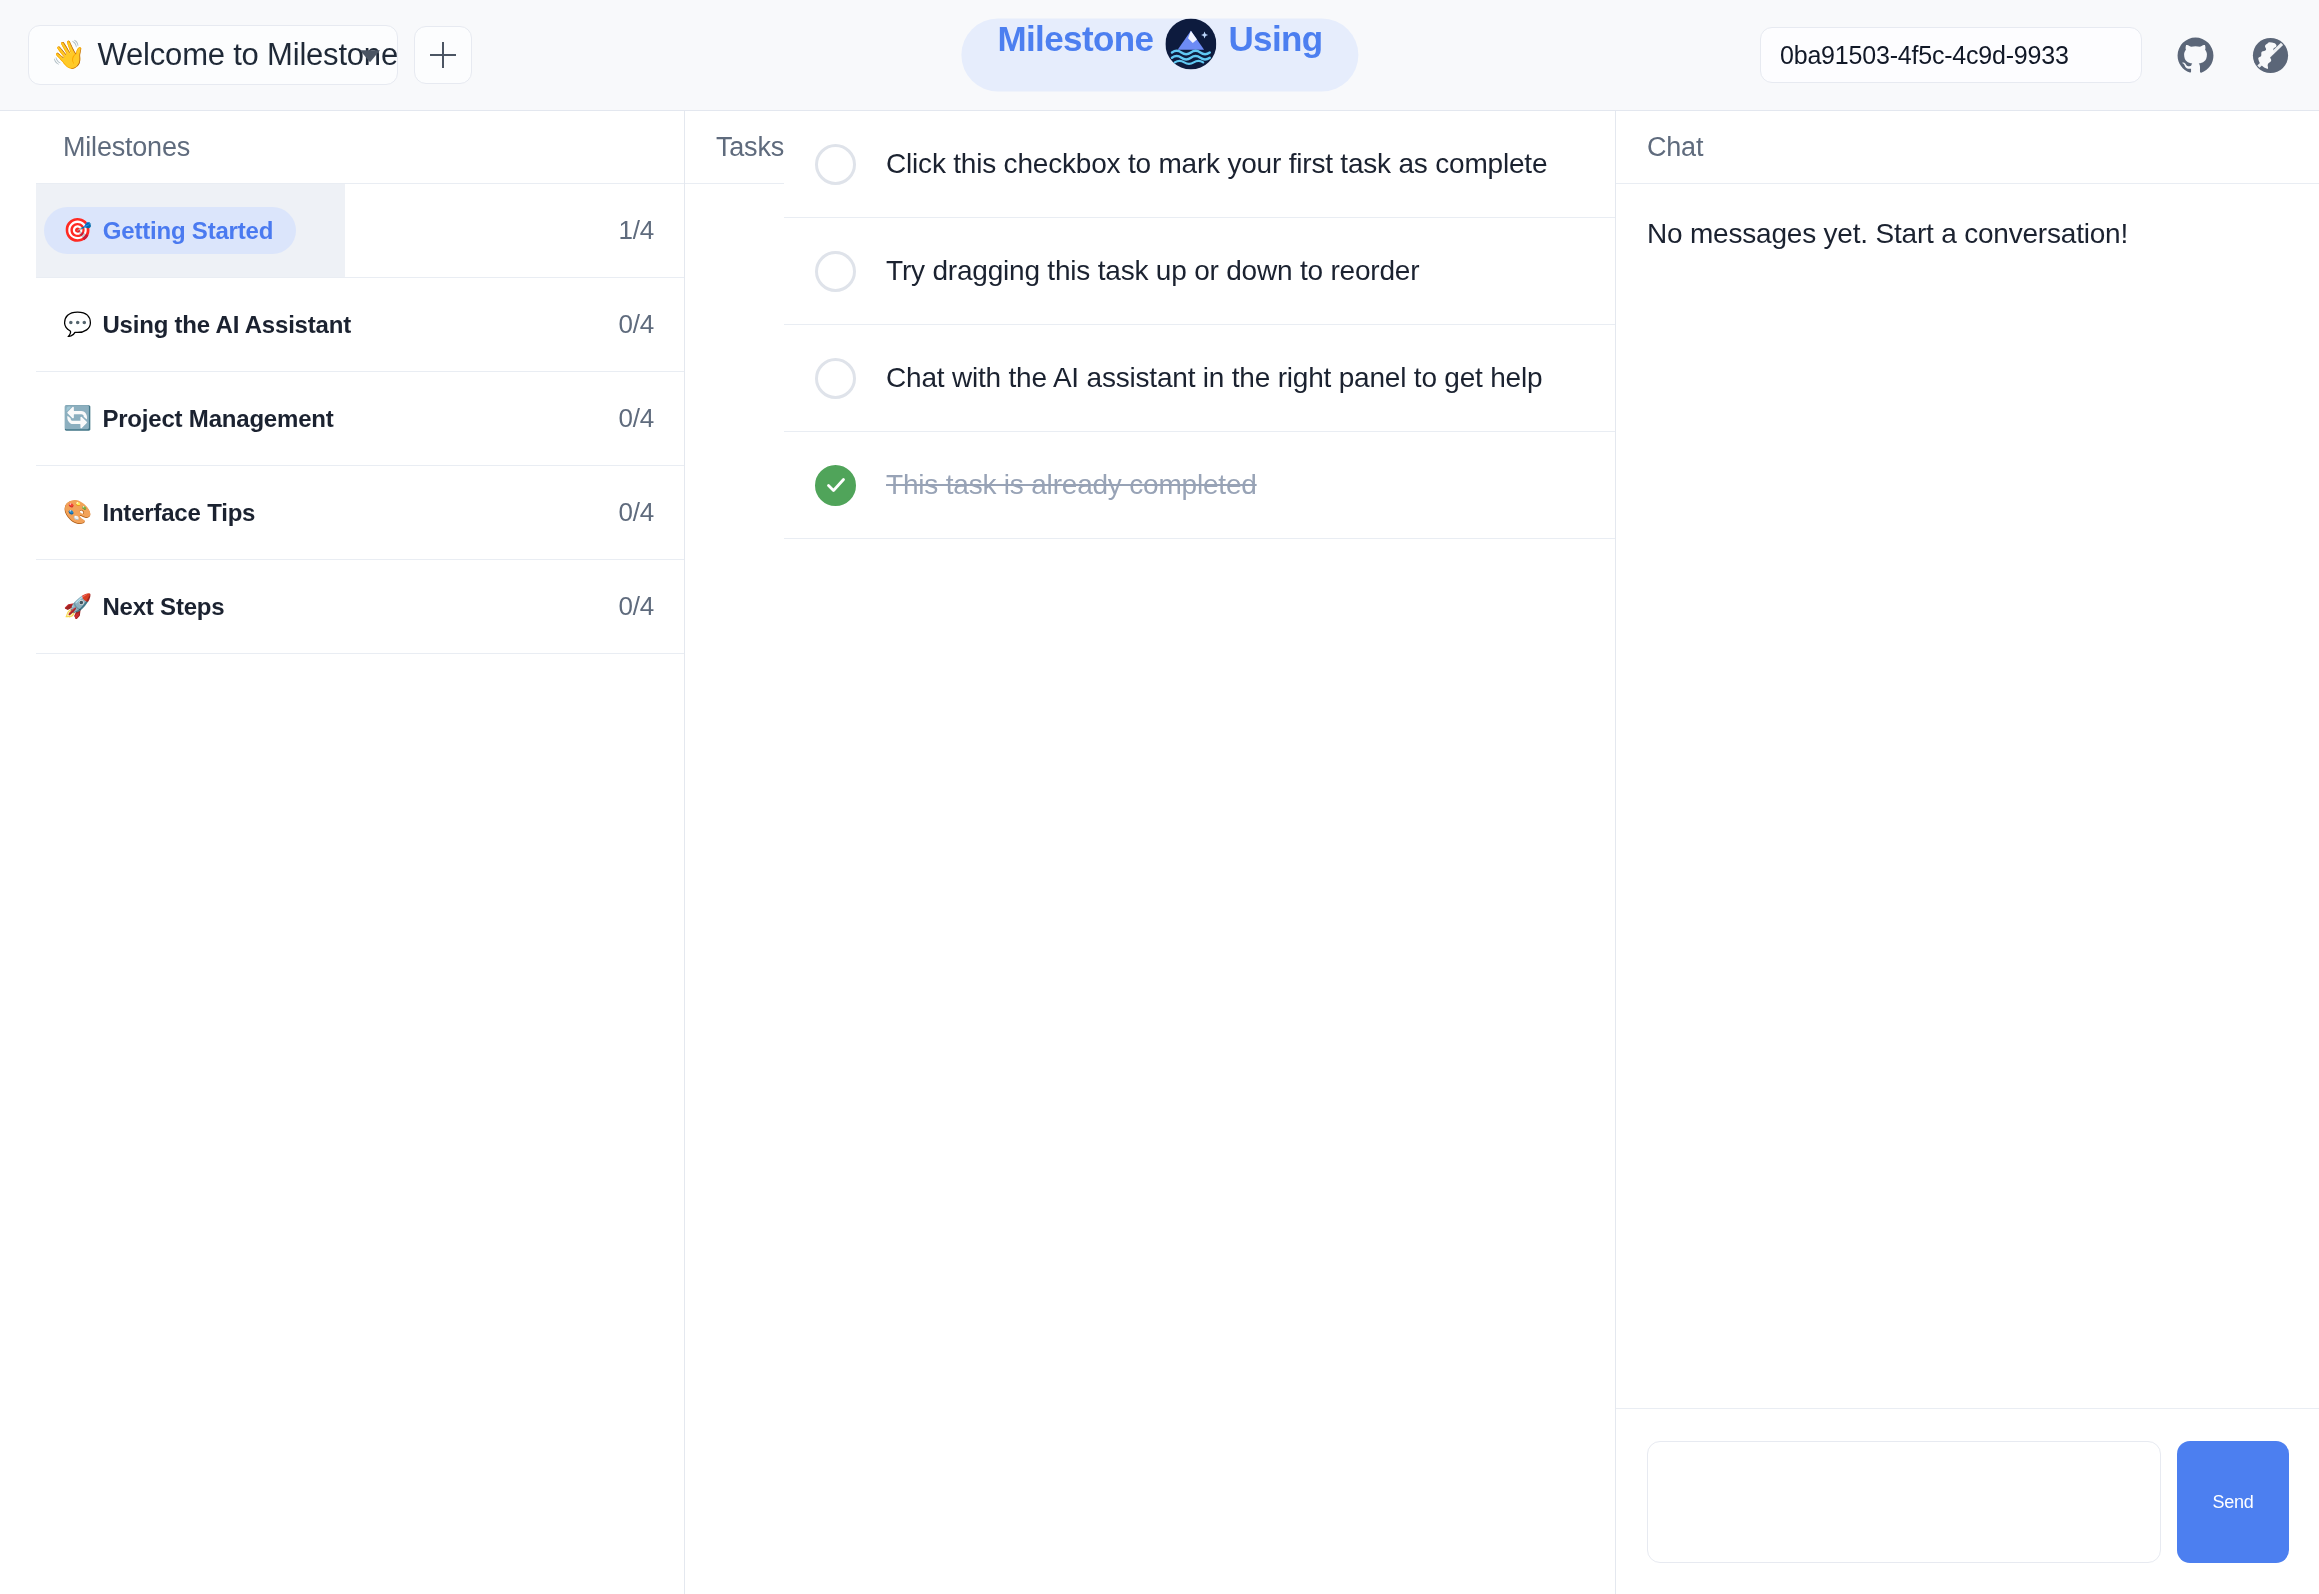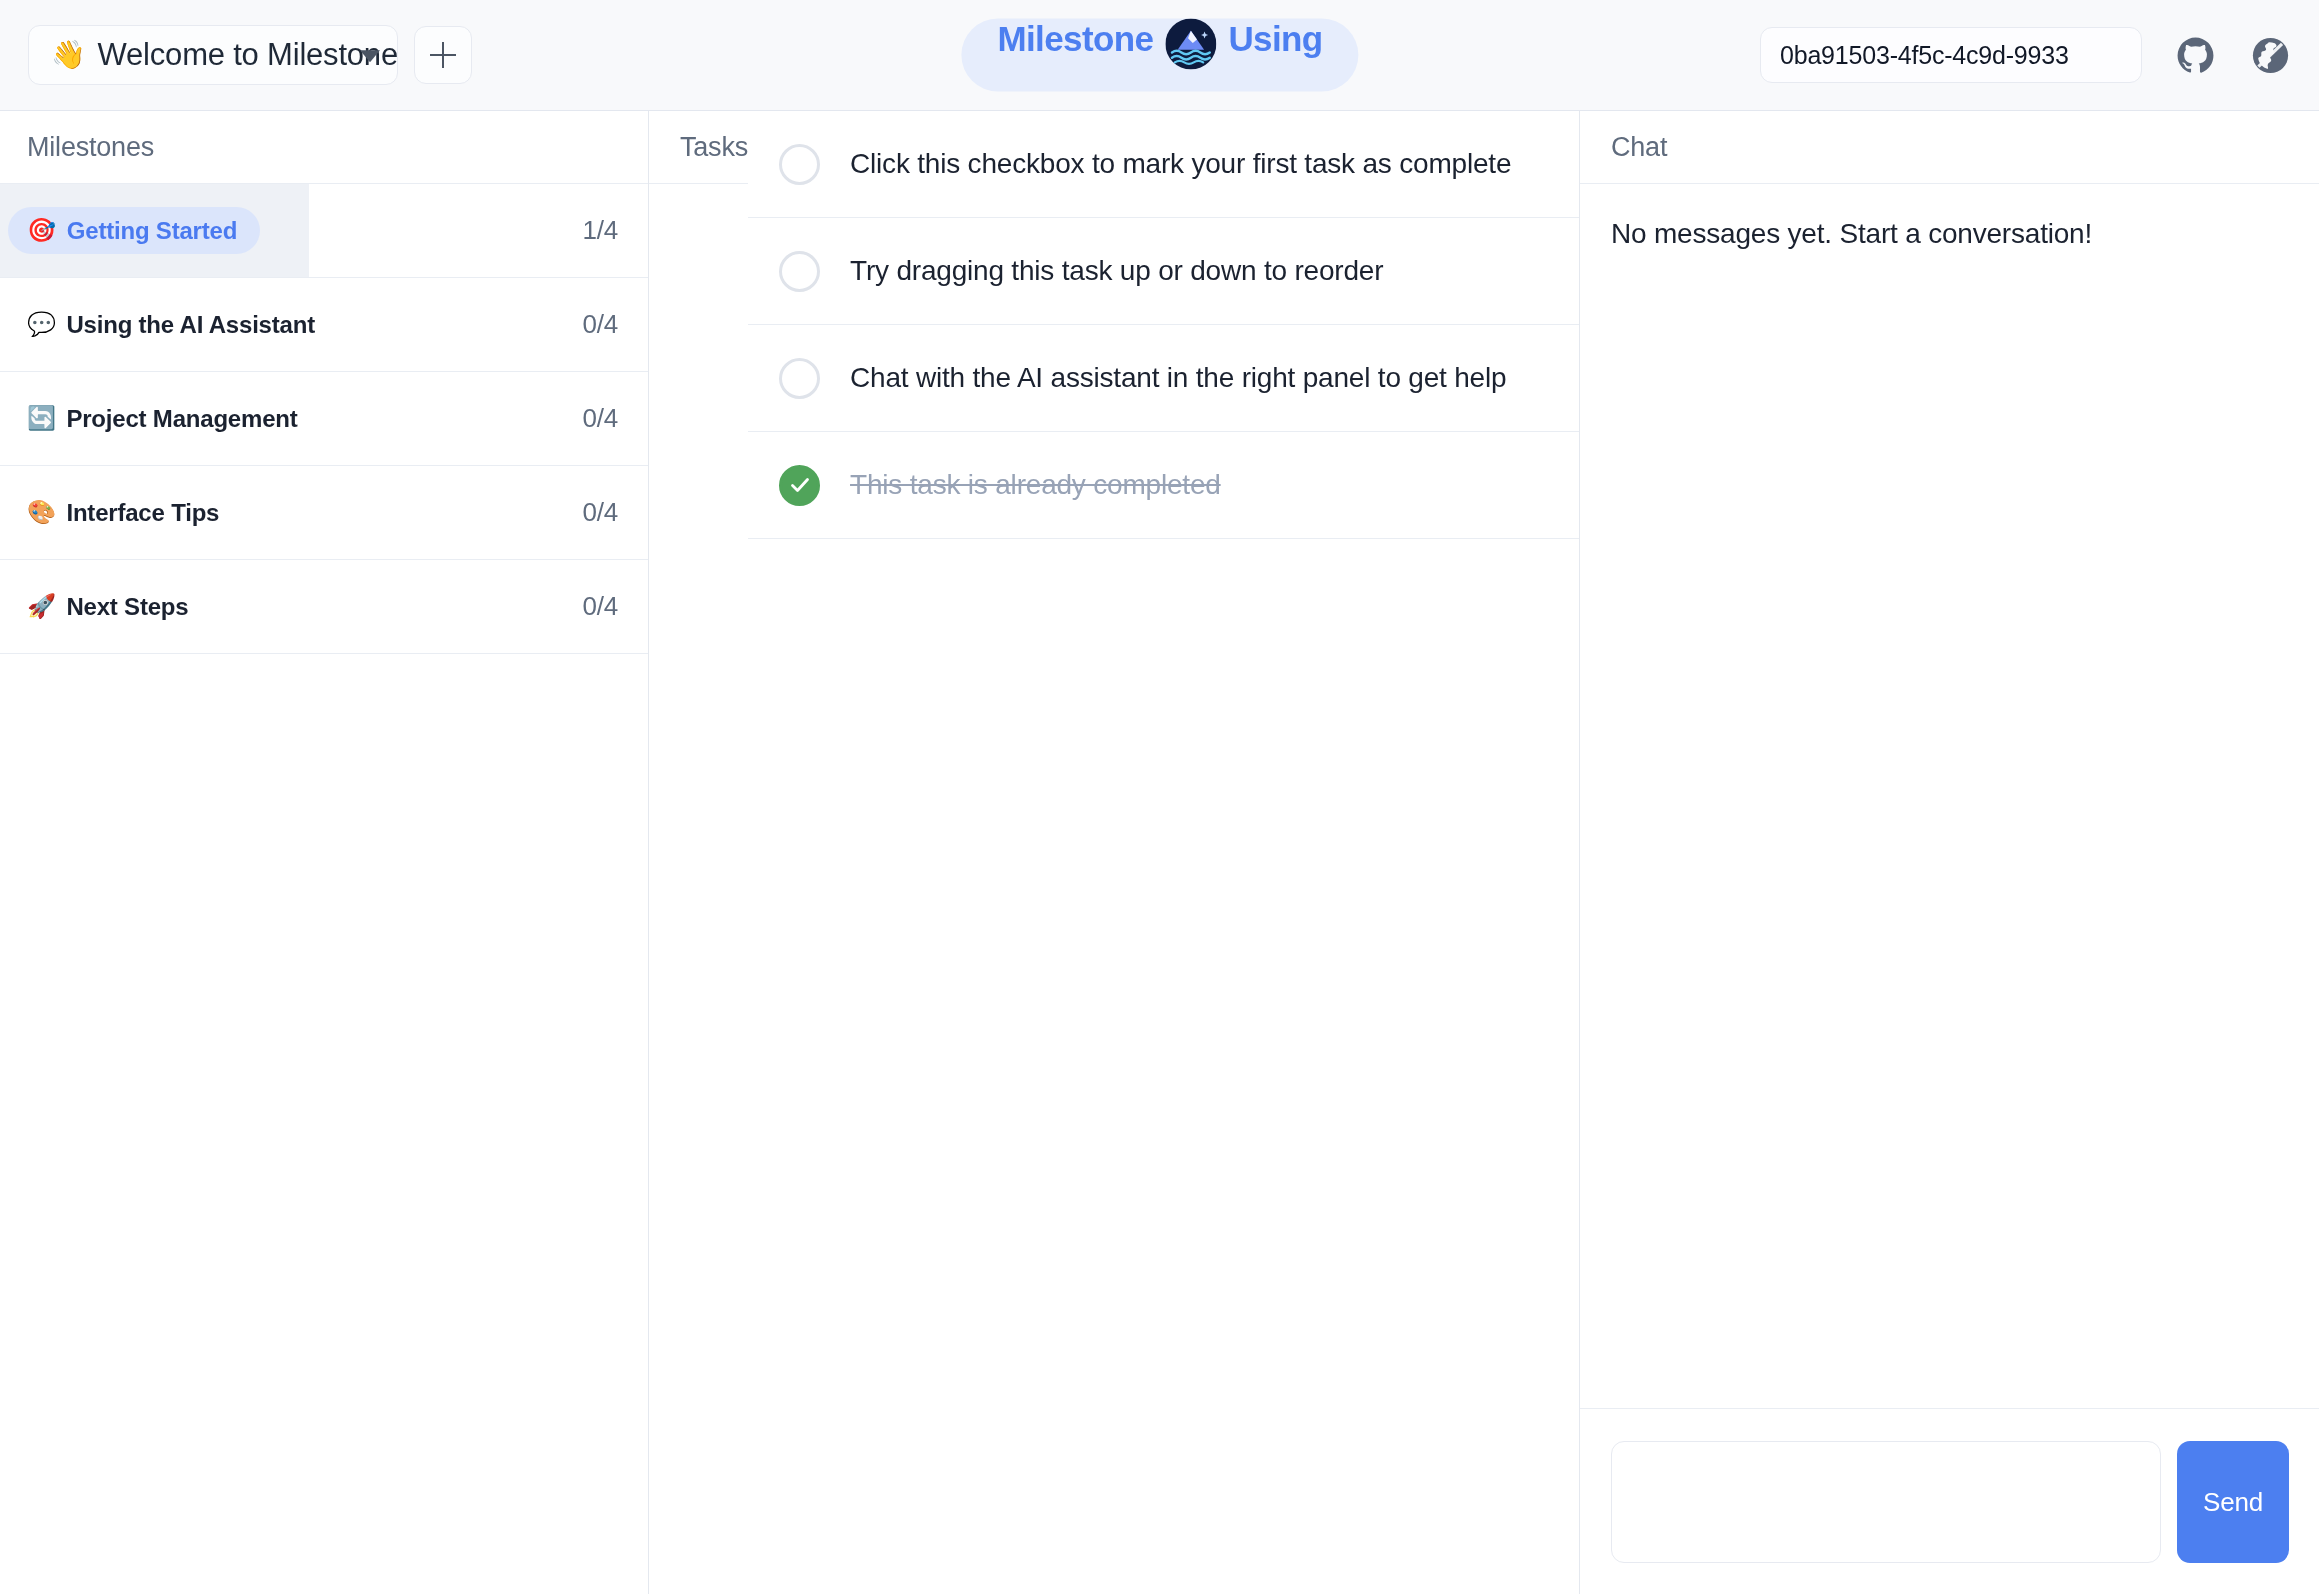--- a/index.html
+++ b/index.html
@@ -178,20 +178,21 @@
 
   
   .milestones {
     width: 649px;
     flex: 0 0 649px;
     border-right: 1.9px solid #e4e8ef;
     display: flex;
     flex-direction: column;
     background: #ffffff;
     min-height: 0;
+    margin-left: 36px;
   }
   .milestones .panel-head { padding-left: 27px; }
   .milestone-list {
     flex: 1 1 auto;
     overflow: hidden;
   }
   .milestone-row {
     height: 94px;
     display: flex;
     align-items: center;
@@ -340,21 +341,21 @@
   }
   .chat-input::placeholder { color: #a6aebc; }
   .send-btn {
     width: 112px;
     flex: 0 0 112px;
     height: 122px;
     background: #4c7ff0;
     border: none;
     border-radius: 13px;
     color: #ffffff;
-    font-size: 26px;
+    font-size: 18px;
     font-family: "Liberation Sans", "DejaVu Sans", sans-serif;
     cursor: pointer;
     letter-spacing: -0.2px;
   }
 </style>
 </head>
 <body>
 
 <div class="app">
 

